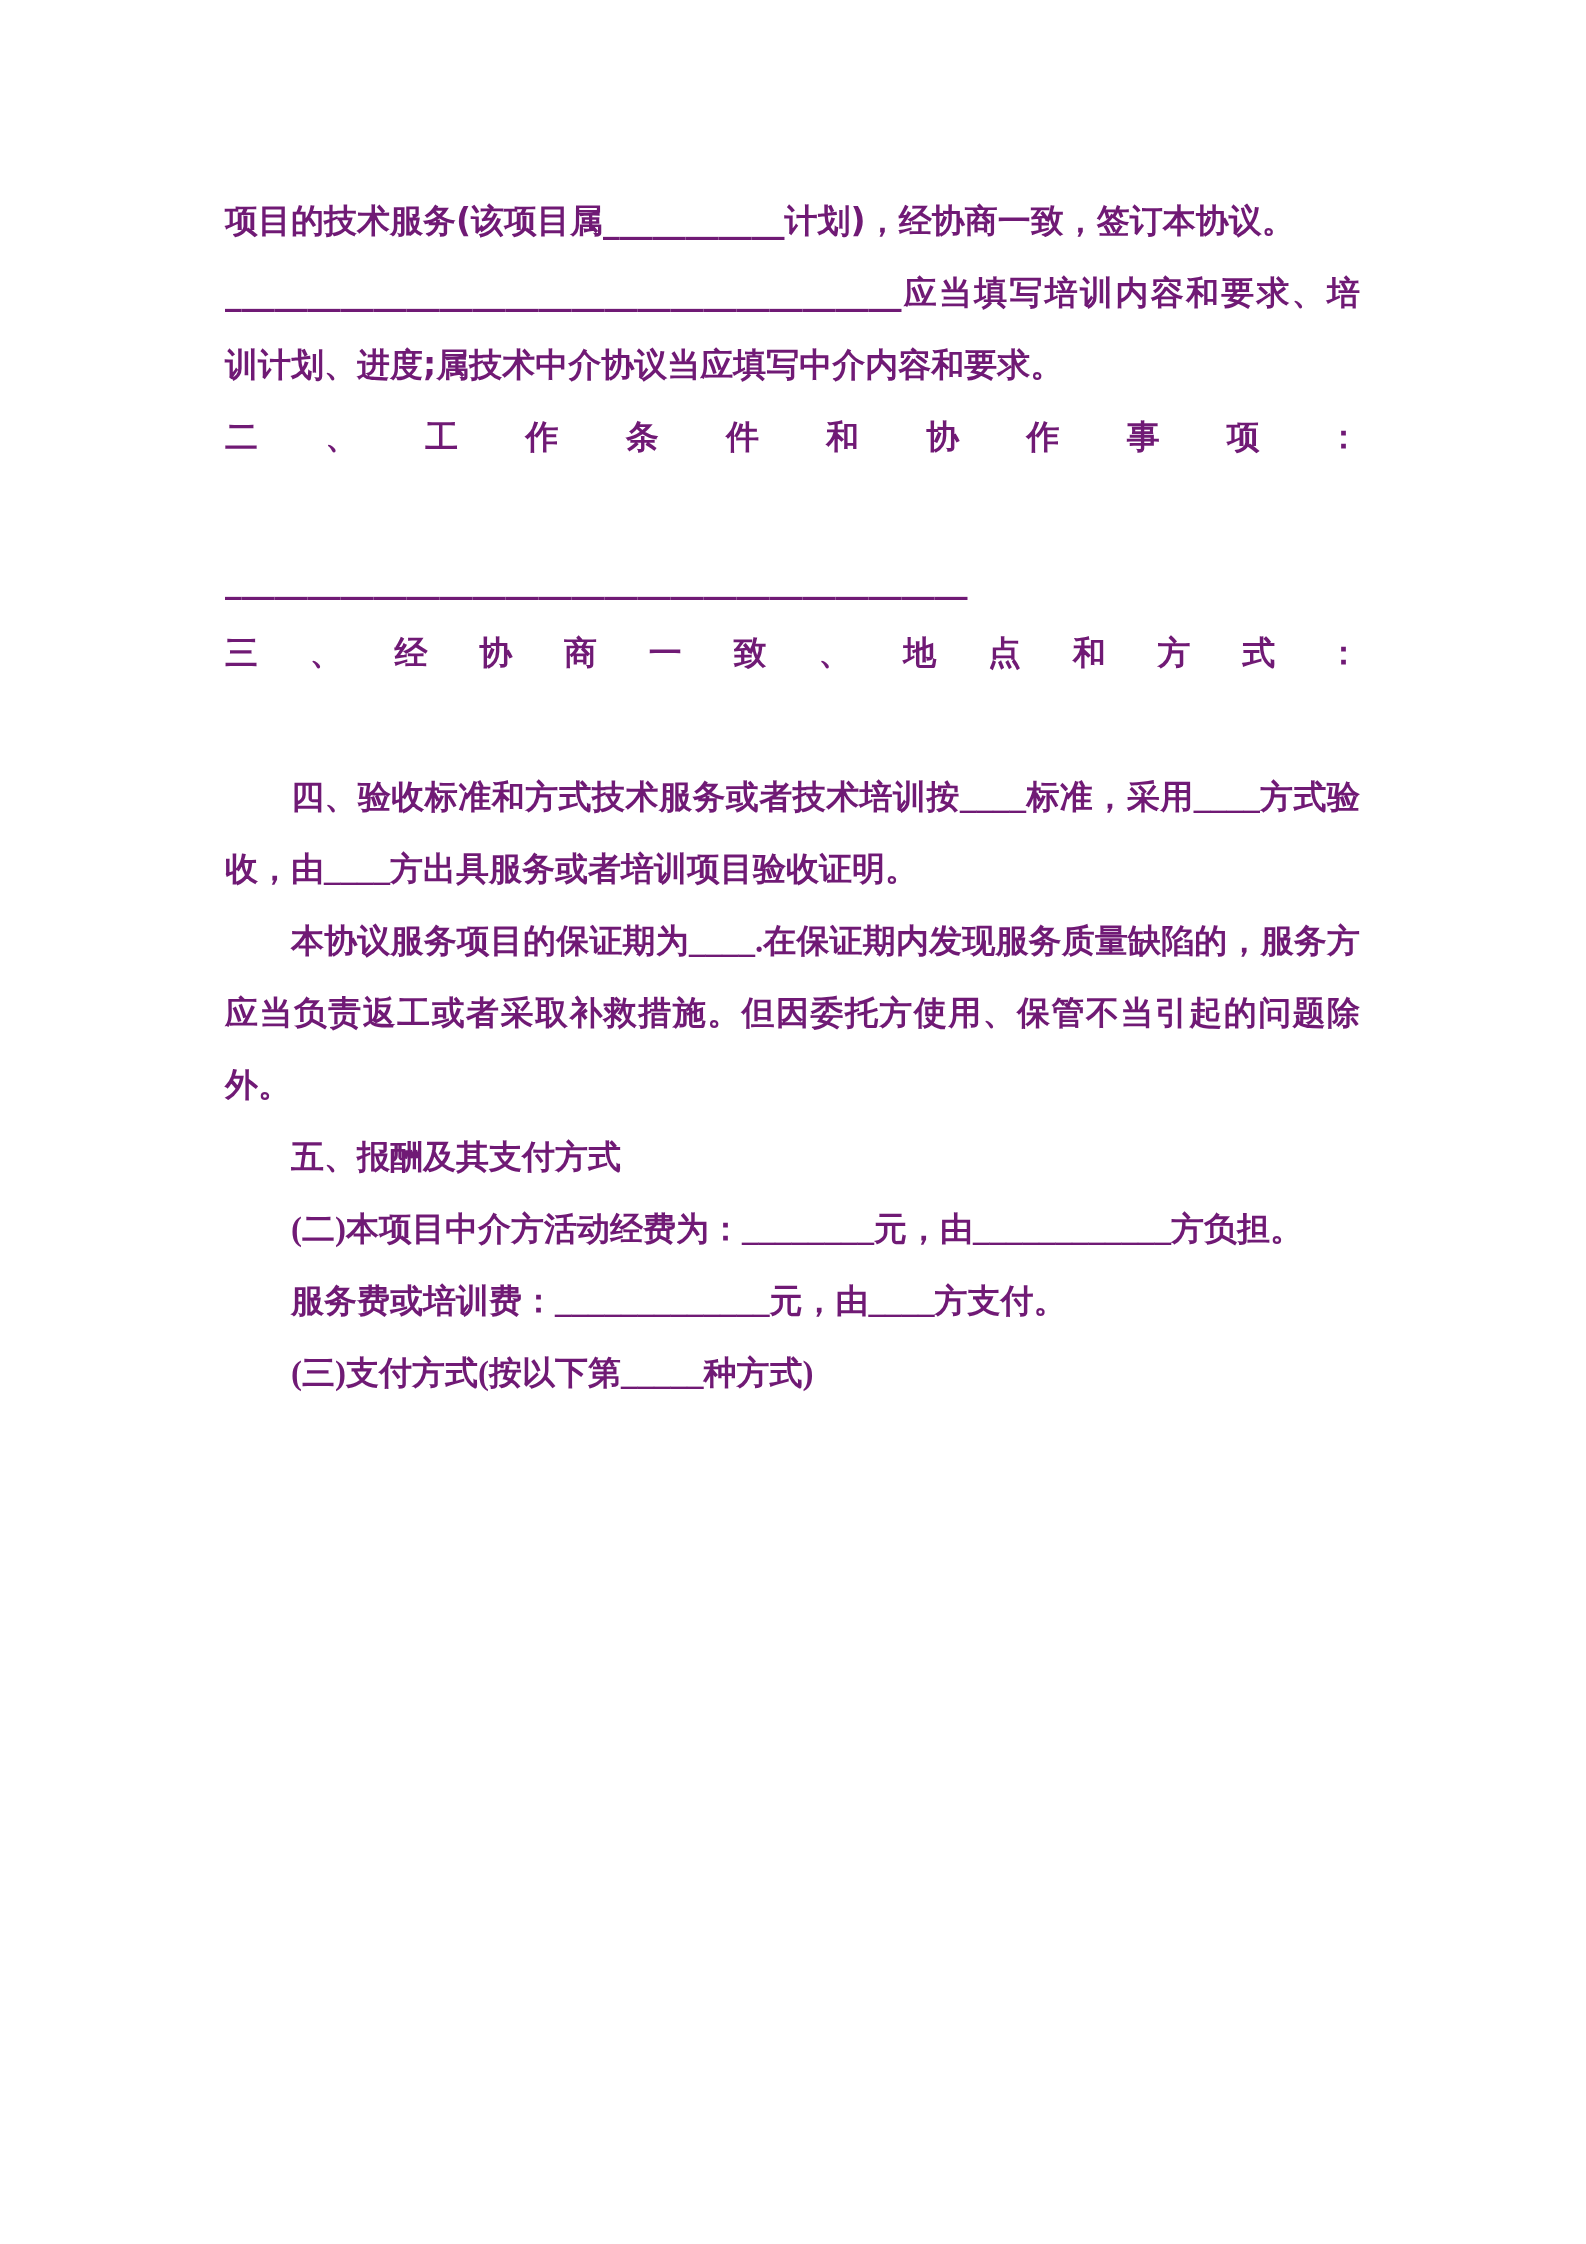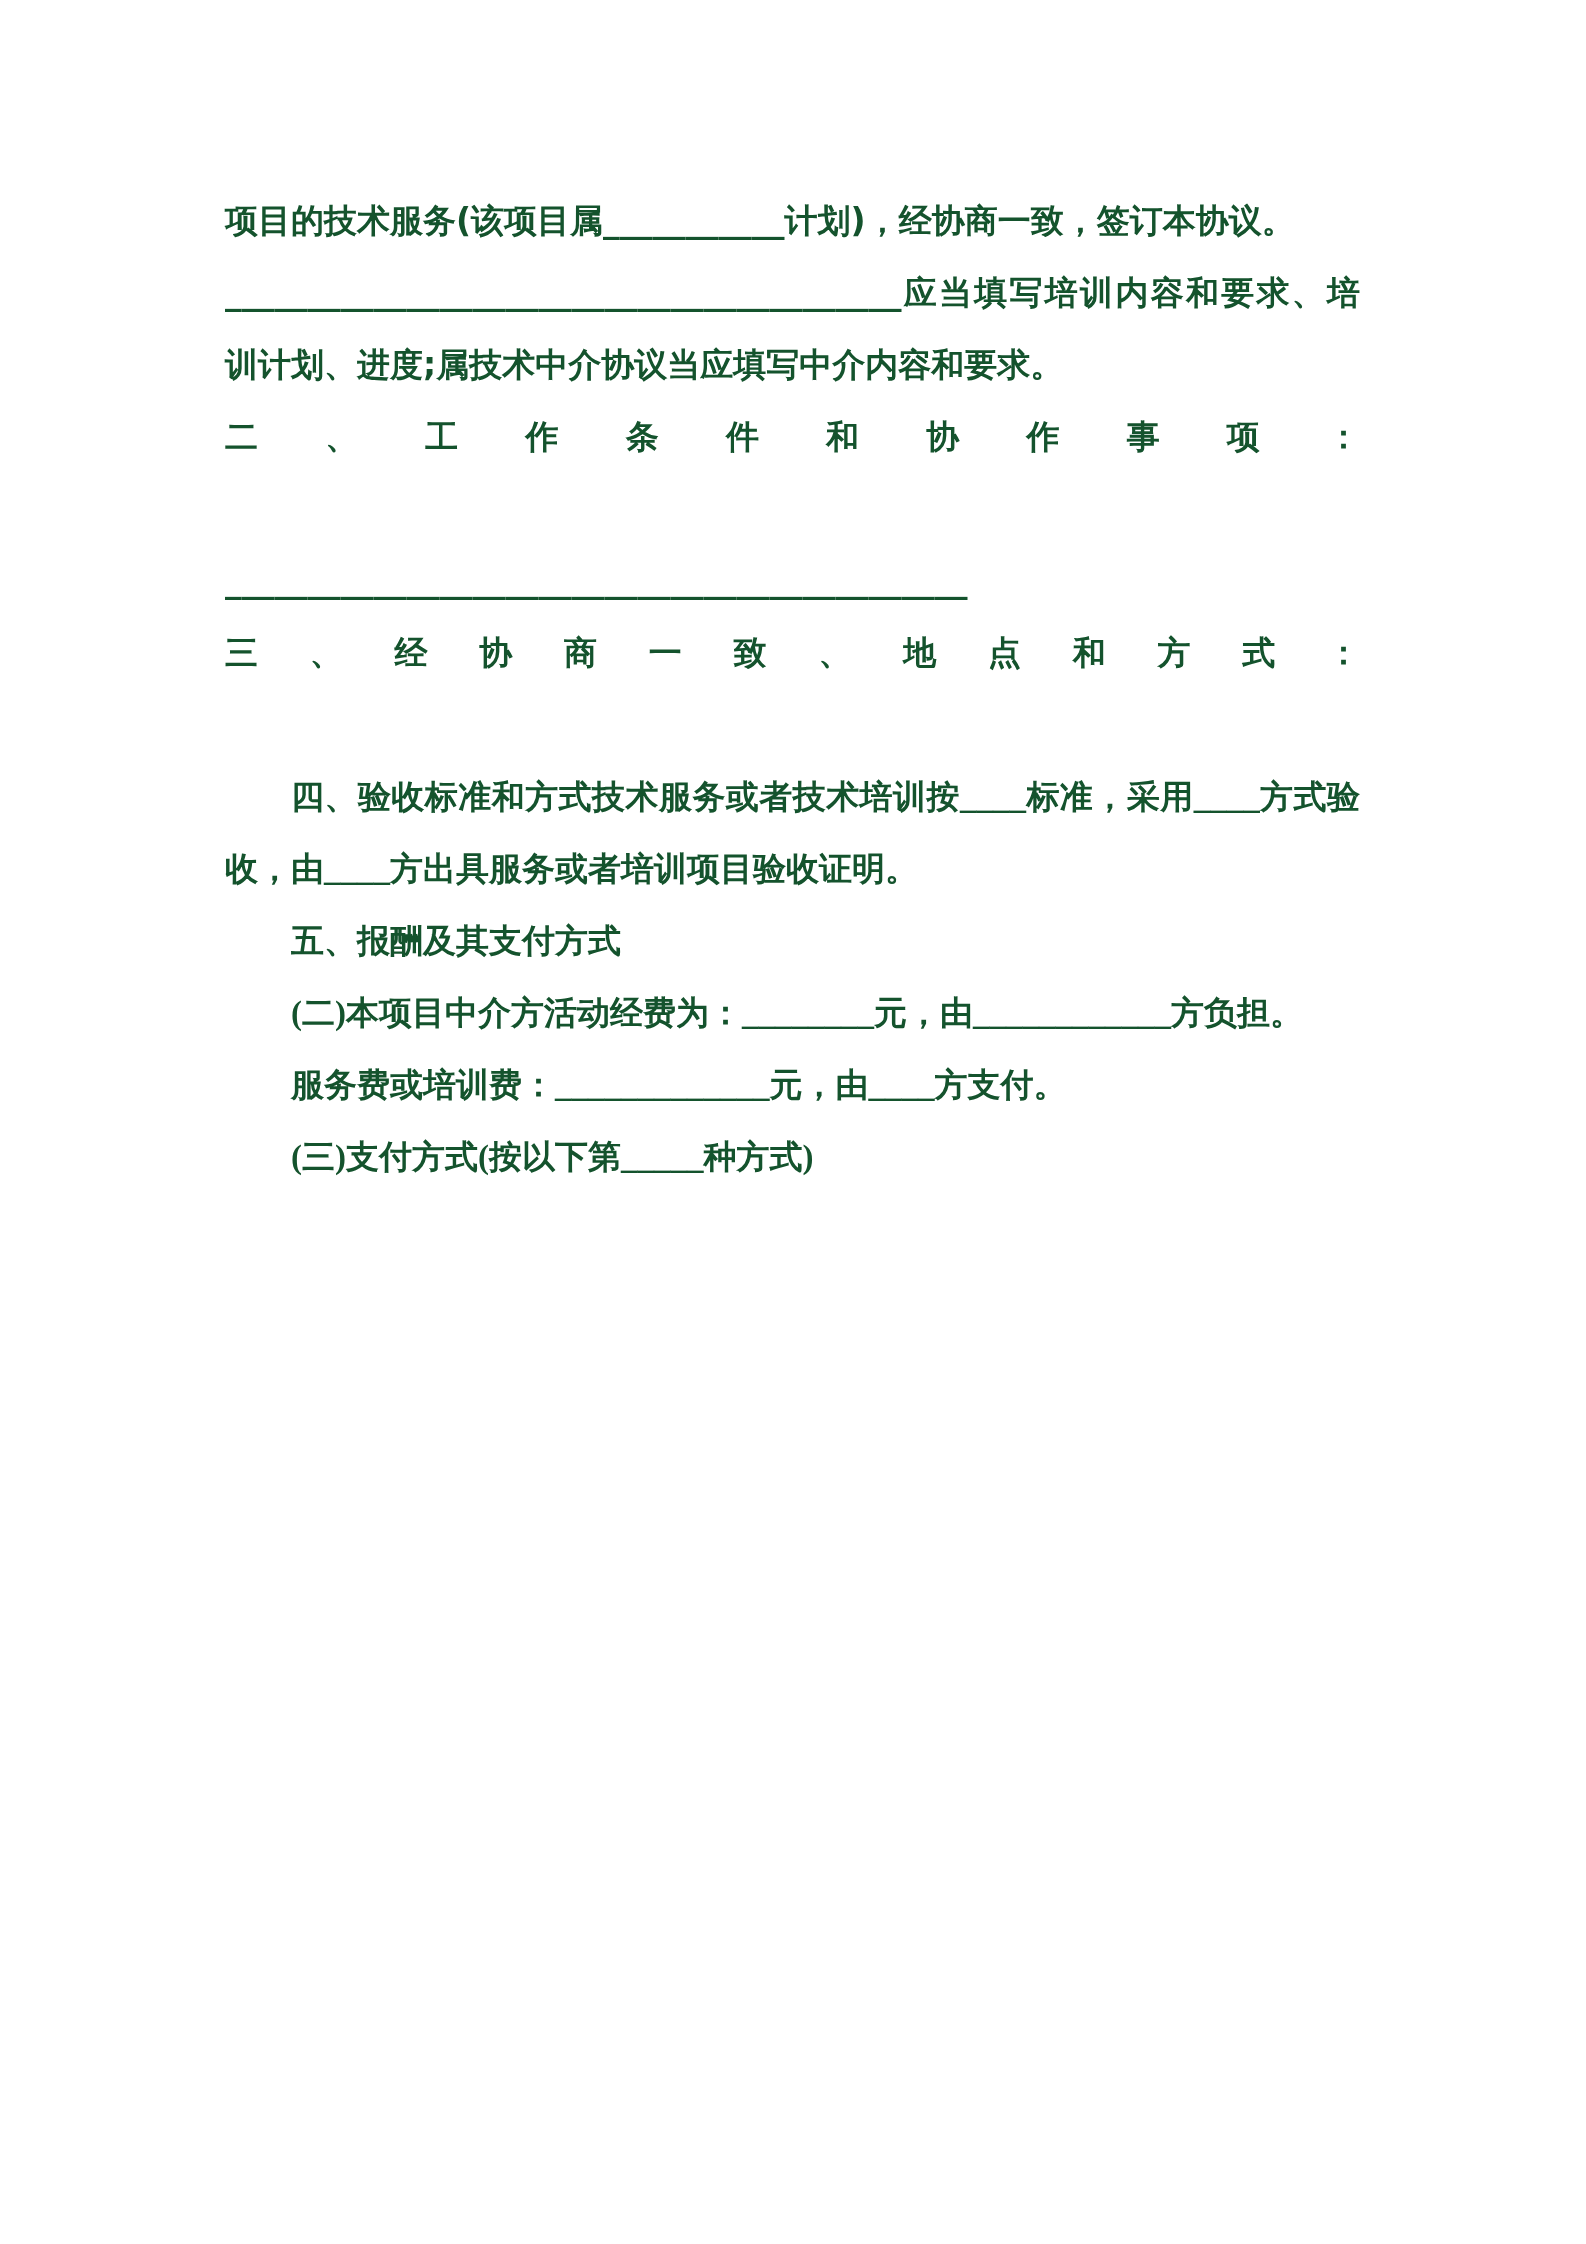--- a/index.html
+++ b/index.html
@@ -17,21 +17,21 @@
     overflow: hidden;
   }
   .content {
     position: absolute;
     left: 225px;
     top: 185px;
     width: 1135px;
     font-family: "DejaVu Sans", "Liberation Sans", sans-serif;
     font-size: 33px;
     font-weight: bold;
-    color: #14532d;
+    color: #701a75;
     line-height: 72px;
     letter-spacing: 0px;
     text-align: justify;
     text-justify: inter-ideograph;
   }
   p {
     margin: 0;
     padding: 0;
   }
   .indent {
@@ -69,20 +69,21 @@
 
     <p class="plain">_____________________________________________</p>
 
     <p class="spread">
       <span class="spread-line">三、经协商一致、地点和方式：</span>
     </p>
 
 
     <p class="indent">四、验收标准和方式技术服务或者技术培训按____标准，采用____方式验收，由____方出具服务或者培训项目验收证明。</p>
 
+    <p class="indent">本协议服务项目的保证期为____.在保证期内发现服务质量缺陷的，服务方应当负责返工或者采取补救措施。但因委托方使用、保管不当引起的问题除外。</p>
 
     <p class="indent">五、报酬及其支付方式</p>
 
 
 
     <p class="indent">(二)本项目中介方活动经费为：________元，由____________方负担。</p>
 
     <p class="indent">服务费或培训费：_____________元，由____方支付。</p>
 
     <p class="indent">(三)支付方式(按以下第_____种方式)</p>

